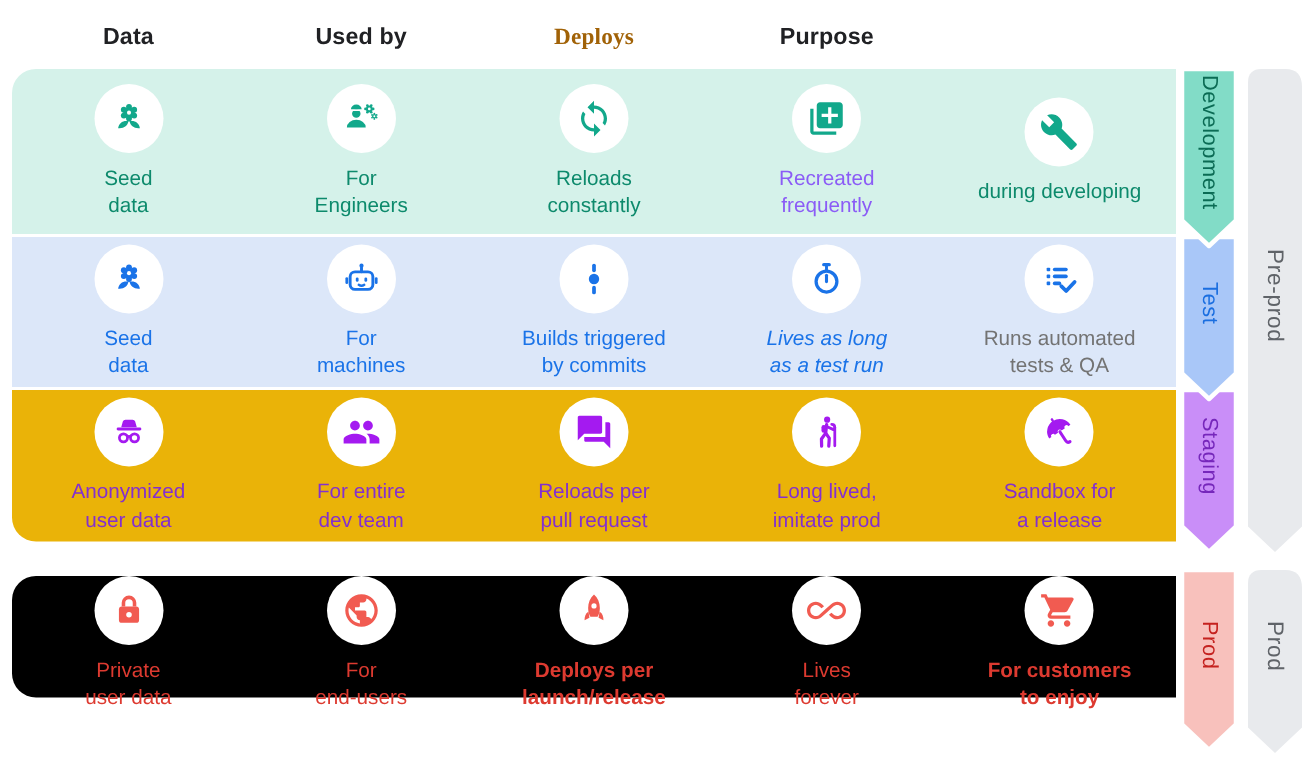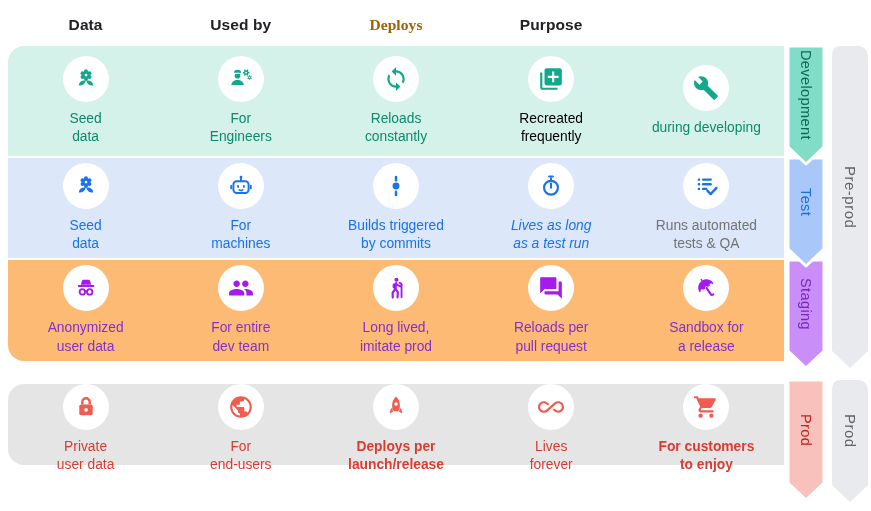--- a/index.html
+++ b/index.html
@@ -107,21 +107,21 @@
           </div>
         </div>
         <div class="cell">
           <div class="badge">
             <span class="icon-wrap" style="color: rgb(18, 168, 139);">
               <svg viewBox="0 0 24 24">
                 <path d="M4 6H2v14c0 1.1.9 2 2 2h14v-2H4V6zm16-4H8c-1.1 0-2 .9-2 2v12c0 1.1.9 2 2 2h12c1.1 0 2-.9 2-2V4c0-1.1-.9-2-2-2zm-1 9h-4v4h-2v-4H9V9h4V5h2v4h4v2z"></path>
               </svg>
             </span>
           </div>
-          <div class="cell-text" style="color: #000000;">
+          <div class="cell-text" style="color: #8b5cf6;">
             <div>Recreated</div>
             <div>frequently</div>
           </div>
         </div>
         <div class="cell">
           <div class="badge">
             <span class="icon-wrap" style="color: rgb(18, 168, 139);">
               <svg viewBox="0 0 24 24">
                 <path d="M22.7 19l-9.1-9.1c.9-2.3.4-5-1.5-6.9-2-2-5-2.4-7.4-1.3L9 6 6 9 1.6 4.7C.4 7.1.9 10.1 2.9 12.1c1.9 1.9 4.6 2.4 6.9 1.5l9.1 9.1c.4.4 1 .4 1.4 0l2.3-2.3c.5-.4.5-1.1.1-1.4z"></path>
               </svg>
@@ -219,21 +219,21 @@
                 <path d="M13.4 16.4l3 3 5.2-5.6" fill="none" stroke="currentColor" stroke-width="2.3" stroke-linecap="round" stroke-linejoin="round"></path>
               </svg>
             </span>
           </div>
           <div class="cell-text" style="color: #737373;">
             <div>Runs automated</div>
             <div>tests &amp; QA</div>
           </div>
         </div>
       </div>
-      <div class="row" style="top: 260px; height: 101px; background: #fdba74; border-radius: 0px 0px 0px 16px;">
+      <div class="row" style="top: 260px; height: 101px; background: #eab308; border-radius: 0px 0px 0px 16px;">
         <div class="cell">
           <div class="badge">
             <span class="icon-wrap" style="color: rgb(164, 26, 240);">
               <svg viewBox="0 0 24 24">
                 <path d="M7.2 9.1l1-3.5A1.7 1.7 0 0 1 9.85 4.4h4.3a1.7 1.7 0 0 1 1.65 1.2l1 3.5Z"></path>
                 <rect x="4.4" y="9.3" width="15.2" height="1.8" rx="0.9"></rect>
                 <circle cx="8.6" cy="15.6" r="2.5" fill="none" stroke="currentColor" stroke-width="1.7"></circle>
                 <circle cx="15.4" cy="15.6" r="2.5" fill="none" stroke="currentColor" stroke-width="1.7"></circle>
                 <path d="M10.9 15.2q1.1-1 2.2 0" fill="none" stroke="currentColor" stroke-width="1.5"></path>
               </svg>
@@ -248,52 +248,52 @@
           <div class="badge">
             <span class="icon-wrap" style="color: rgb(164, 26, 240);">
               <svg viewBox="0 0 24 24">
                 <path d="M16 11c1.66 0 2.99-1.34 2.99-3S17.66 5 16 5c-1.66 0-3 1.34-3 3s1.34 3 3 3zm-8 0c1.66 0 2.99-1.34 2.99-3S9.66 5 8 5C6.34 5 5 6.34 5 8s1.34 3 3 3zm0 2c-2.33 0-7 1.17-7 3.5V19h14v-2.5c0-2.33-4.67-3.5-7-3.5zm8 0c-.29 0-.62.02-.97.05 1.16.84 1.97 1.97 1.97 3.45V19h6v-2.5c0-2.33-4.67-3.5-7-3.5z"></path>
               </svg>
             </span>
           </div>
           <div class="cell-text" style="color: rgb(132, 48, 206);">
             <div>For entire</div>
             <div>dev team</div>
+          </div>
+        </div>
+        <div class="cell">
+          <div class="badge">
+            <span class="icon-wrap" style="color: rgb(164, 26, 240);">
+              <svg viewBox="0 0 24 24">
+                <path d="M21 6h-2v9H6v2c0 .55.45 1 1 1h11l4 4V7c0-.55-.45-1-1-1zM17 12V3c0-.55-.45-1-1-1H3c-.55 0-1 .45-1 1v14l4-4h10c.55 0 1-.45 1-1z"></path>
+              </svg>
+            </span>
+          </div>
+          <div class="cell-text" style="color: rgb(132, 48, 206);">
+            <div>Reloads per</div>
+            <div>pull request</div>
           </div>
         </div>
         <div class="cell">
           <div class="badge">
             <span class="icon-wrap" style="color: rgb(164, 26, 240);">
               <svg viewBox="0 0 24 24">
                 <circle cx="12.4" cy="4.4" r="1.9"></circle>
                 <path d="M12.1 7.4l-0.6 5.3-2.6 3.6 0.1 4.4" fill="none" stroke="currentColor" stroke-width="2" stroke-linecap="round" stroke-linejoin="round"></path>
                 <path d="M11.5 12.7l2.2 3.1-0.3 4.9" fill="none" stroke="currentColor" stroke-width="2" stroke-linecap="round" stroke-linejoin="round"></path>
                 <path d="M12.1 8.6l4.2 1.9" fill="none" stroke="currentColor" stroke-width="1.8" stroke-linecap="round"></path>
                 <path d="M17.1 9.2v11.3" fill="none" stroke="currentColor" stroke-width="1.7" stroke-linecap="round"></path>
                 <path d="M17.1 9.2q0-1.9-1.9-1.9" fill="none" stroke="currentColor" stroke-width="1.7" stroke-linecap="round"></path>
                 <rect x="8.9" y="7.7" width="3" height="4.8" rx="1.4"></rect>
               </svg>
             </span>
           </div>
           <div class="cell-text" style="color: rgb(132, 48, 206);">
             <div>Long lived,</div>
             <div>imitate prod</div>
-          </div>
-        </div>
-        <div class="cell">
-          <div class="badge">
-            <span class="icon-wrap" style="color: rgb(164, 26, 240);">
-              <svg viewBox="0 0 24 24">
-                <path d="M21 6h-2v9H6v2c0 .55.45 1 1 1h11l4 4V7c0-.55-.45-1-1-1zM17 12V3c0-.55-.45-1-1-1H3c-.55 0-1 .45-1 1v14l4-4h10c.55 0 1-.45 1-1z"></path>
-              </svg>
-            </span>
-          </div>
-          <div class="cell-text" style="color: rgb(132, 48, 206);">
-            <div>Reloads per</div>
-            <div>pull request</div>
           </div>
         </div>
         <div class="cell">
           <div class="badge">
             <span class="icon-wrap" style="color: rgb(164, 26, 240);">
               <svg viewBox="0 0 24 24">
                 <g transform="rotate(-33 12 11)">
                   <rect x="11.25" y="2.2" width="1.5" height="2.4" rx="0.75"></rect>
                   <path d="M4.2 11.9a7.8 7.8 0 0 1 15.6 0Z"></path>
                   <circle cx="7.1" cy="11.9" r="1.3" fill="#fff"></circle>
@@ -303,21 +303,21 @@
                 </g>
               </svg>
             </span>
           </div>
           <div class="cell-text" style="color: rgb(132, 48, 206);">
             <div>Sandbox for</div>
             <div>a release</div>
           </div>
         </div>
       </div>
-      <div class="row" style="top: 384px; height: 81px; background: #e5e5e5; border-radius: 16px 0px 0px 16px;">
+      <div class="row" style="top: 384px; height: 81px; background: #000000; border-radius: 16px 0px 0px 16px;">
         <div class="cell">
           <div class="badge">
             <span class="icon-wrap" style="color: rgb(241, 91, 81);">
               <svg viewBox="0 0 24 24">
                 <rect x="5.8" y="9.6" width="12.4" height="10" rx="1.8"></rect>
                 <path d="M8.6 9.6V7.3a3.4 3.4 0 0 1 6.8 0v2.3" fill="none" stroke="currentColor" stroke-width="2.2"></path>
                 <circle cx="12" cy="14.6" r="1.7" fill="#fff"></circle>
               </svg>
             </span>
           </div>

